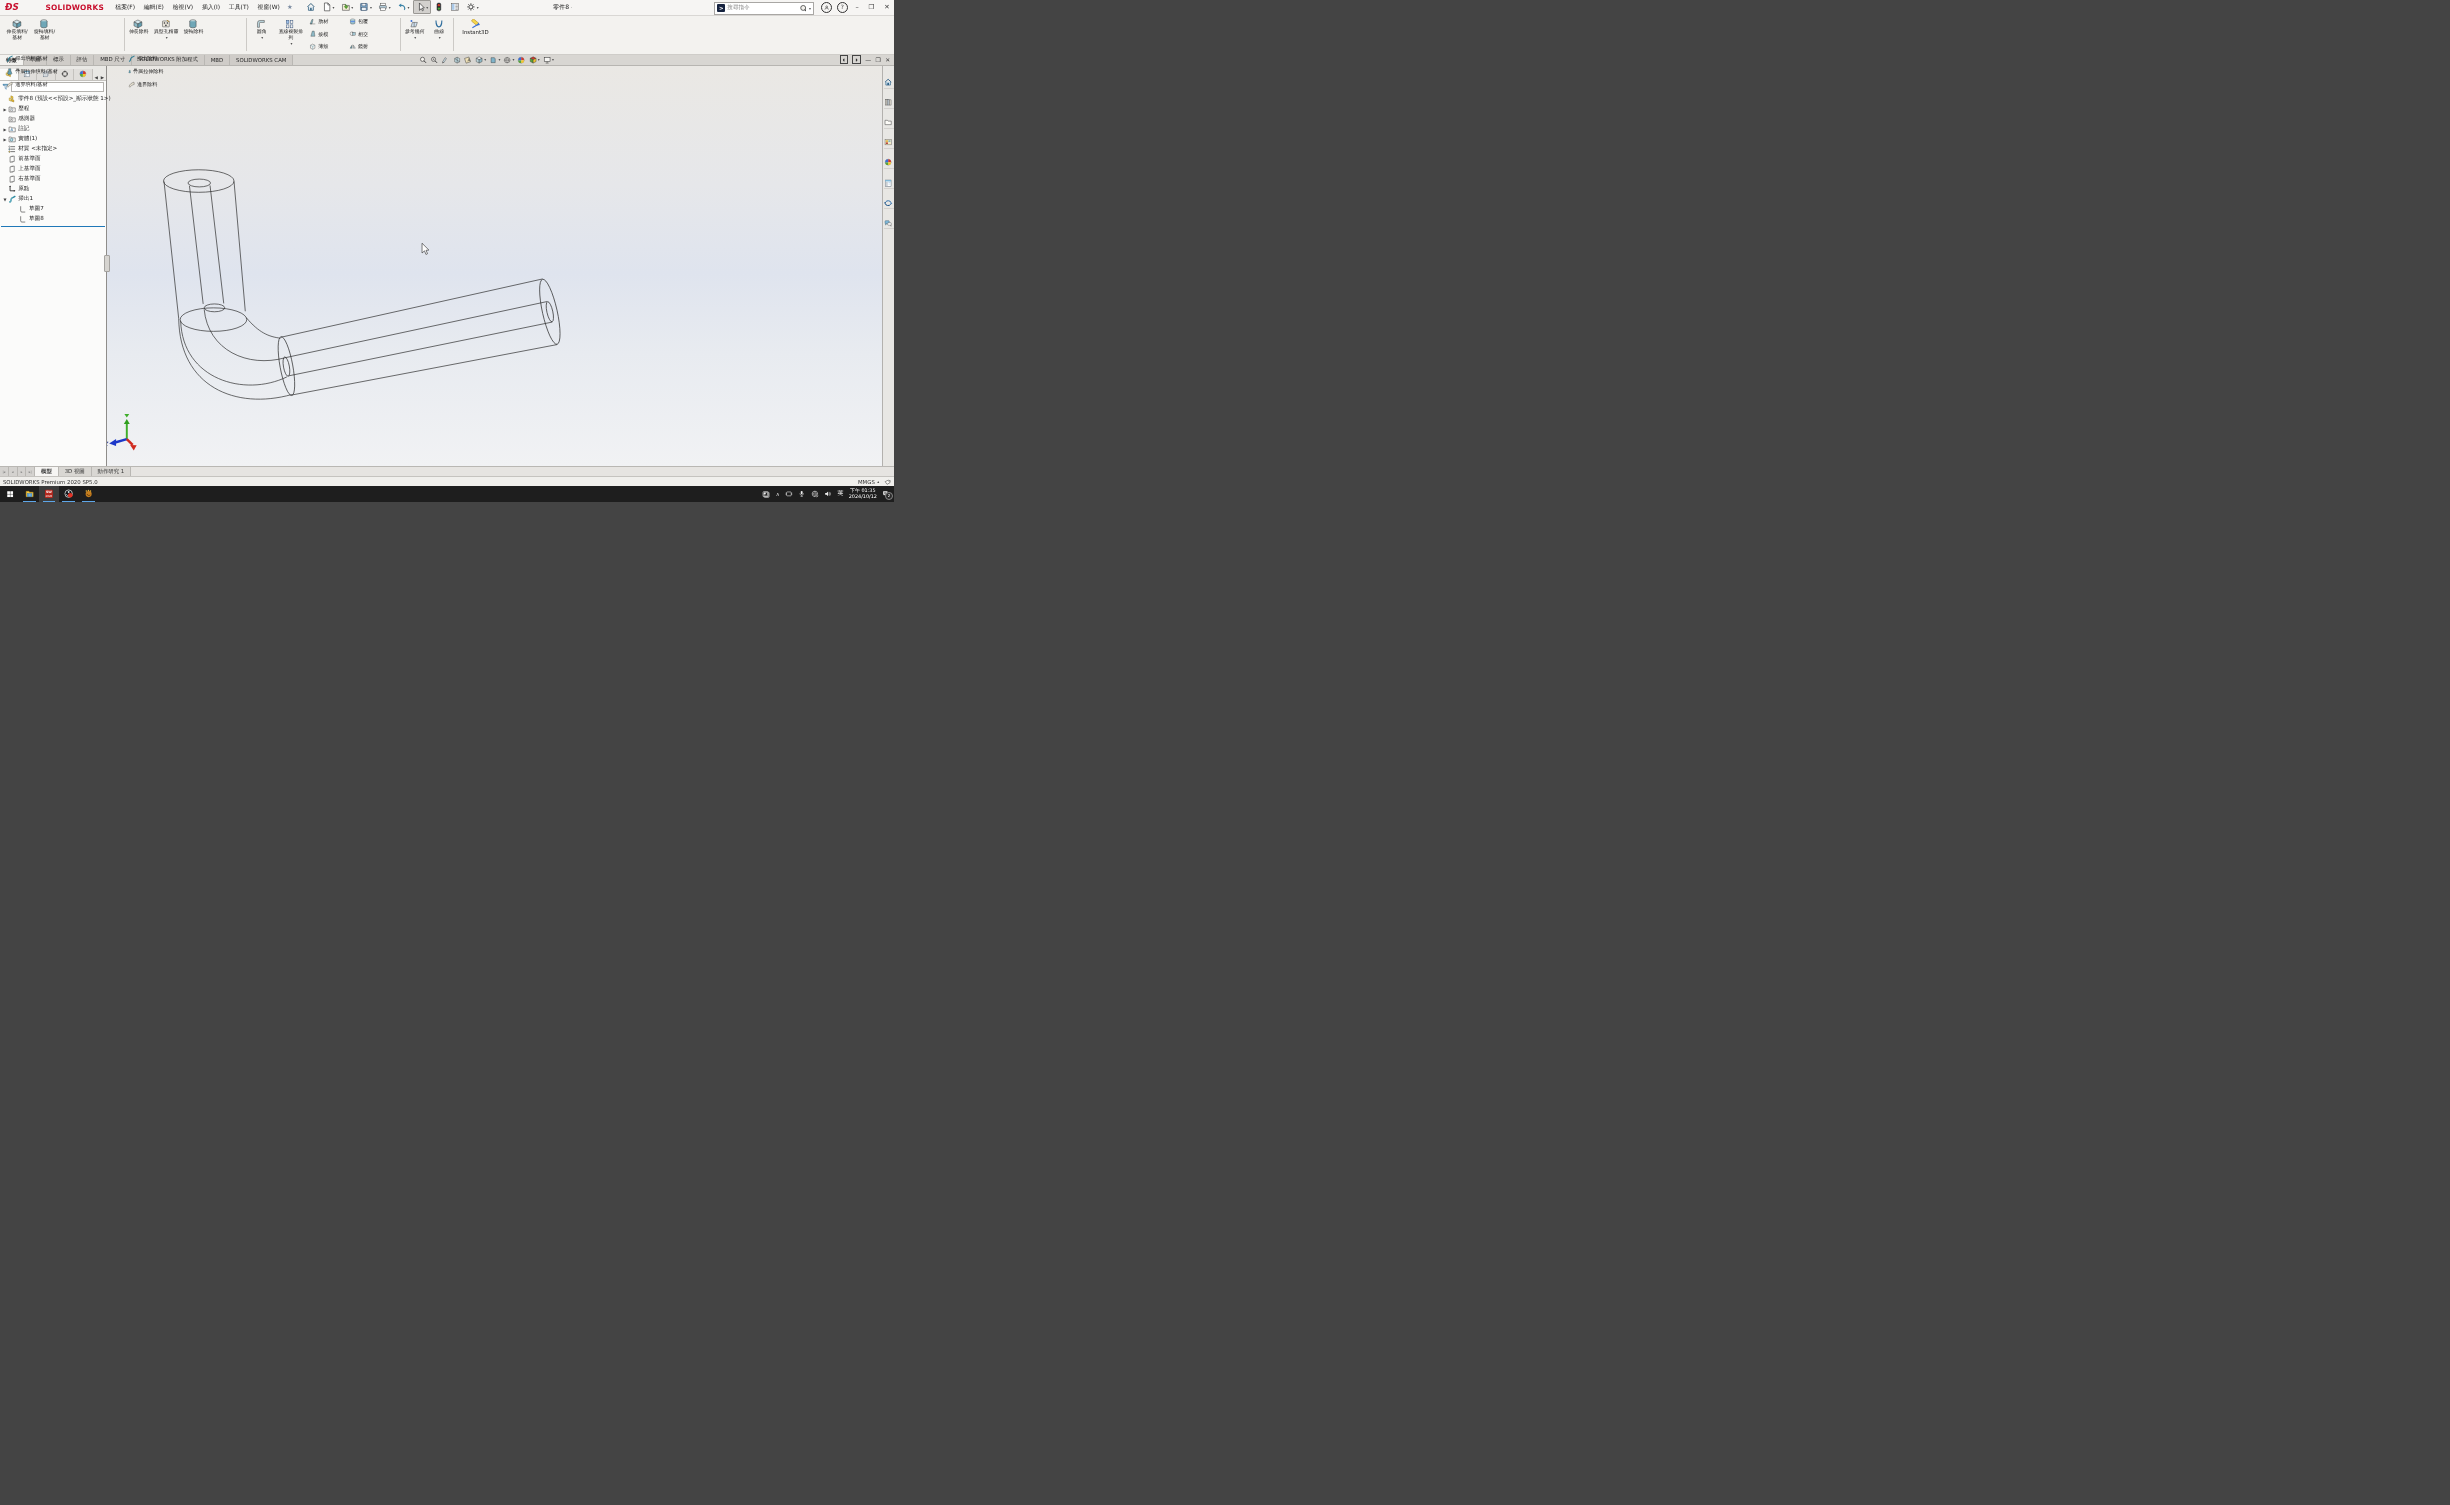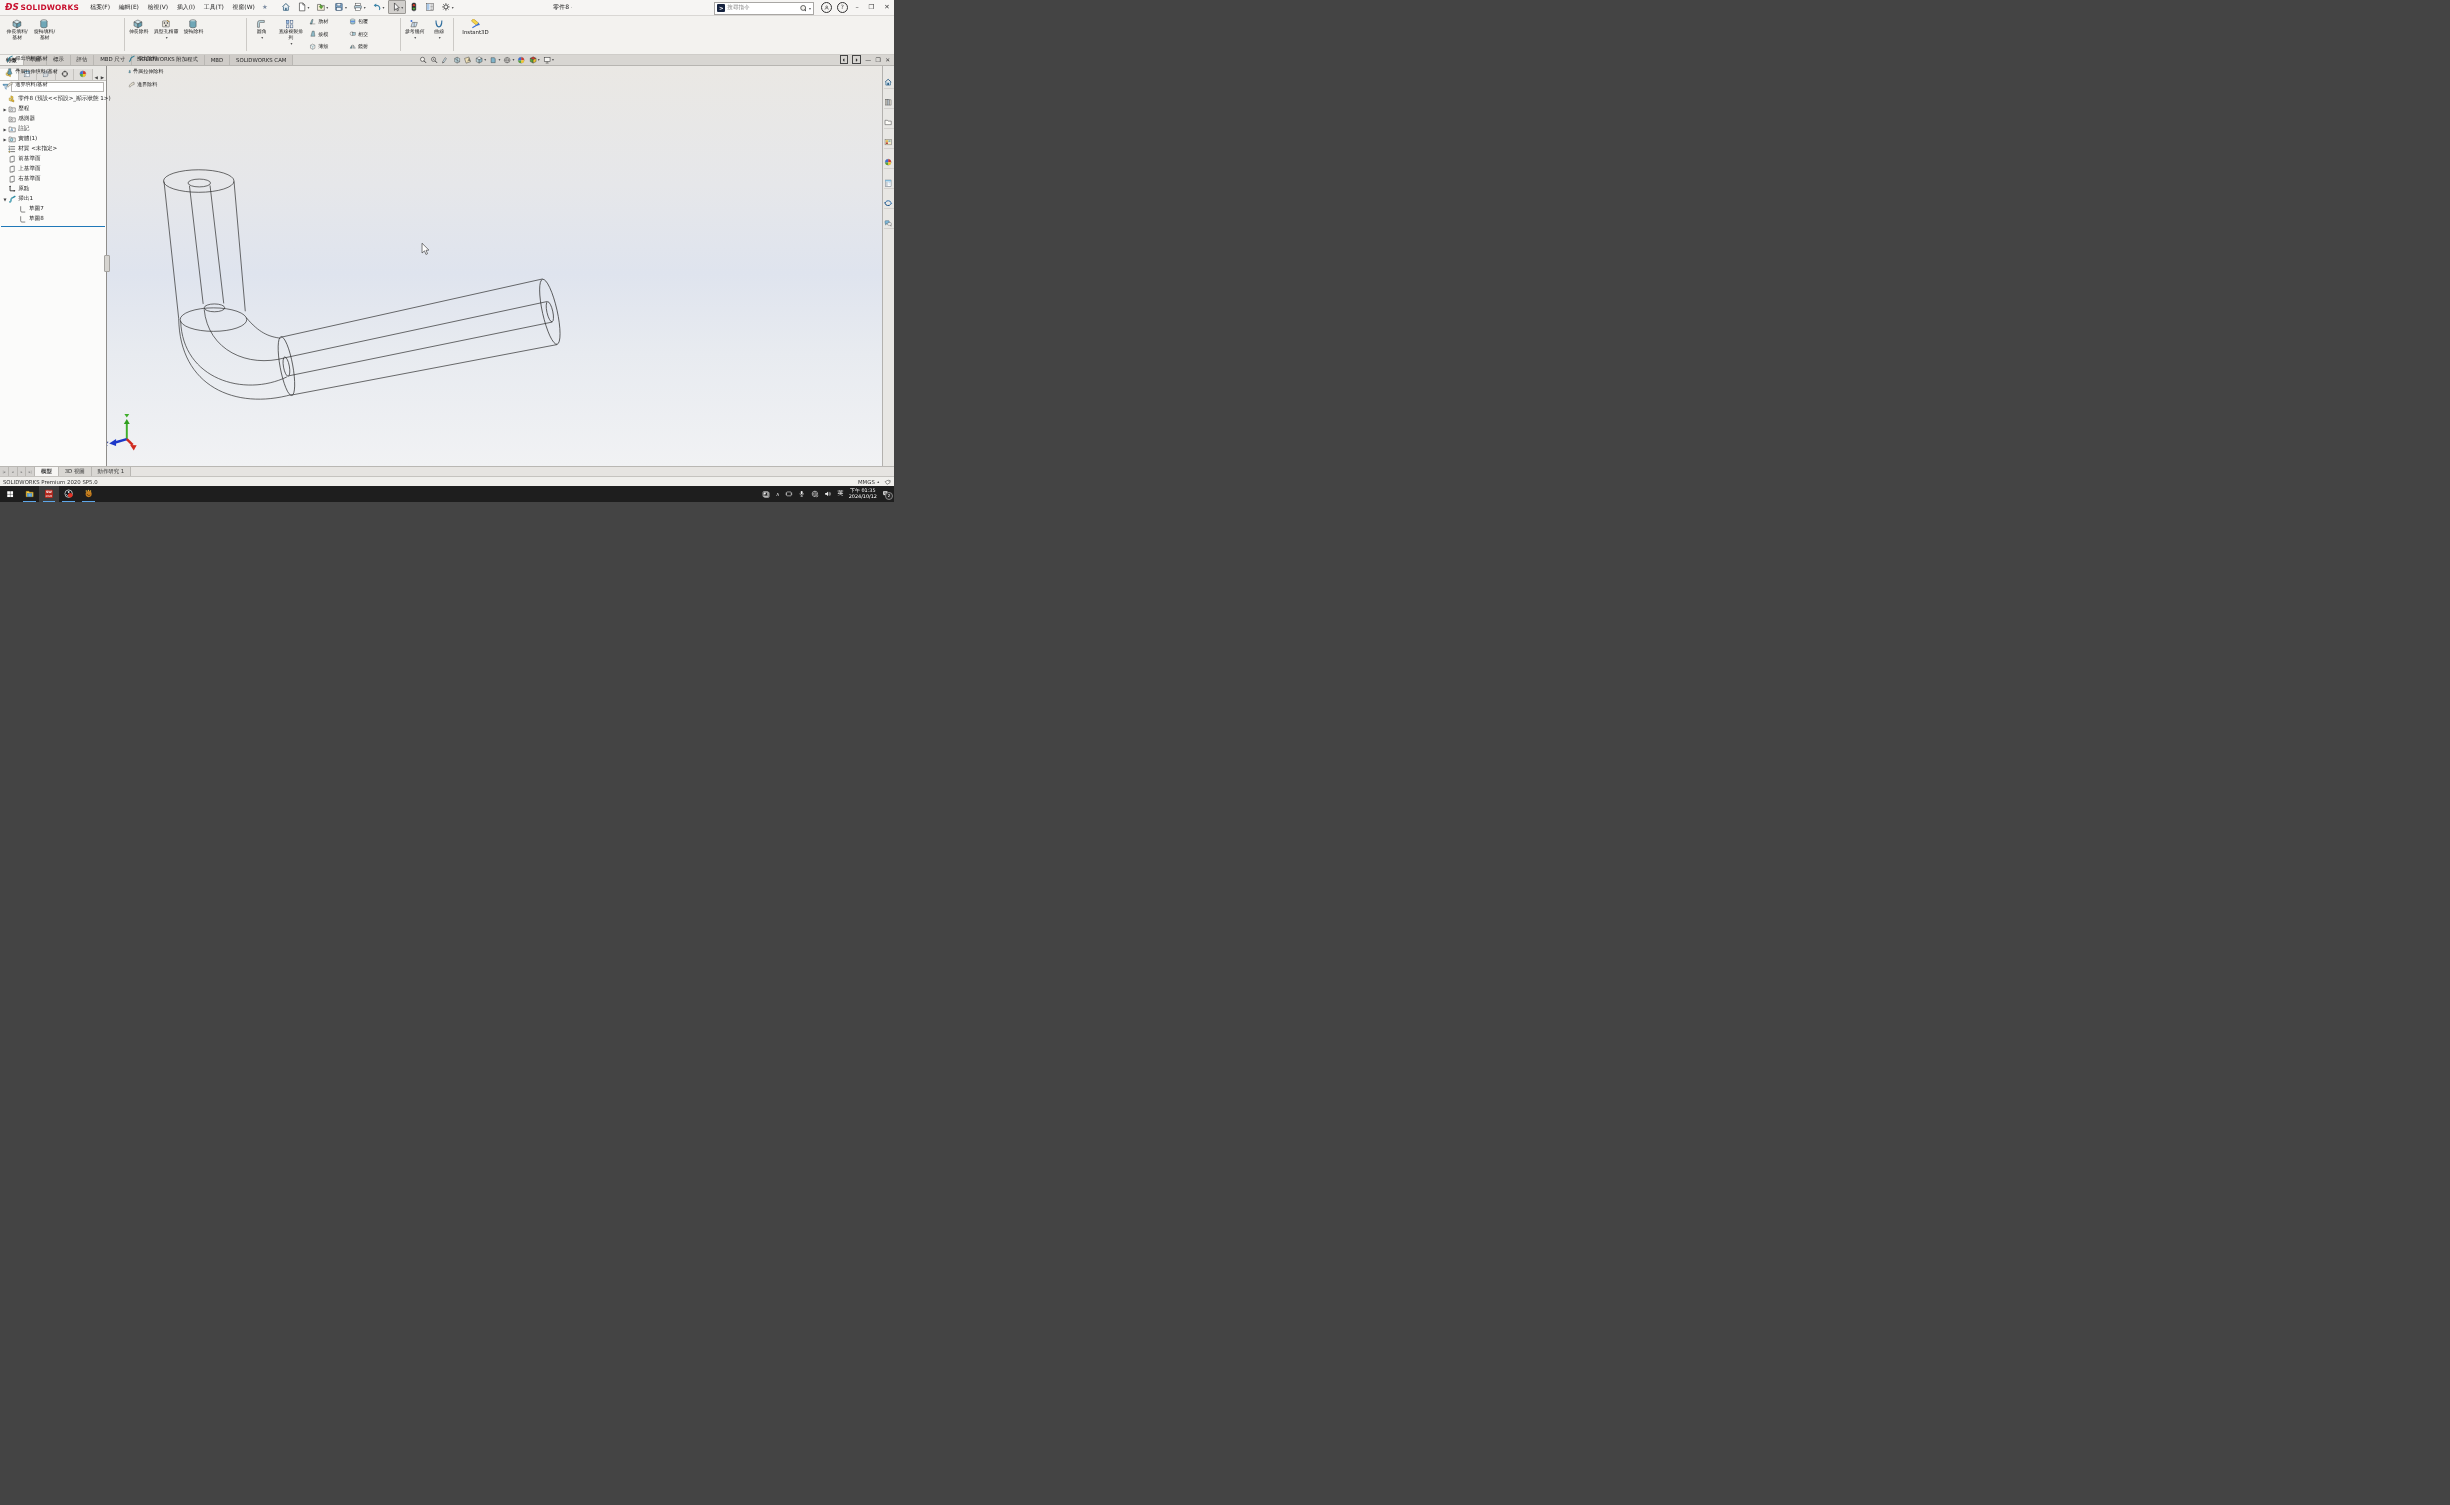--- a/index.html
+++ b/index.html
@@ -4,21 +4,21 @@
 <style>
   html,body{margin:0;padding:0;background:#444;}
   .app{position:relative;width:894px;height:502px;overflow:hidden;
        font-family:"DejaVu Sans","Liberation Sans",sans-serif;color:#222;
        background:#f5f4f2;font-size:5.9px;-webkit-font-smoothing:antialiased;}
   .abs{position:absolute;}
   .row{display:flex;align-items:center;}
   svg{display:block;}
   
   .titlebar{left:0;top:0;width:100%;height:14.7px;background:#f6f5f3;border-bottom:0.5px solid #d9d7d4;z-index:30;}
-  .logo{font-weight:bold;color:#c8102e;font-size:7.4px;letter-spacing:0.2px;margin-left:4.9px;white-space:nowrap;}
+  .logo{font-weight:bold;color:#c8102e;font-size:7.4px;letter-spacing:0.2px;margin-left:4.9px;white-space:nowrap;gap:25px;}
   .logo .ds{font-style:italic;font-size:8.8px;margin-right:1.5px;}
   .menus{margin-left:6.9px;}
   .mi{padding:2px 4.4px;cursor:default;white-space:nowrap;font-size:5.9px;color:#1a1a1a;}
   .pin-ico{margin:0 2.9px;color:#7a8aa0;font-size:6.4px;}
   .qa{margin-left:7.8px;gap:1px;}
   .qbtn{display:flex;align-items:center;padding:1px 1.5px;border:0.5px solid transparent;border-radius:1px;}
   .qbtn.pressed{background:#d2d0cd;border-color:#9a9894;}
   .caret{font-size:3.9px;color:#555;margin-left:1px;}
   .docname{position:absolute;left:553px;top:0;height:14.7px;display:flex;align-items:center;font-size:6.1px;color:#222;}
   .tick{font-size:4.4px;color:#666;margin-left:1.5px;transform:translateY(-2px);}

